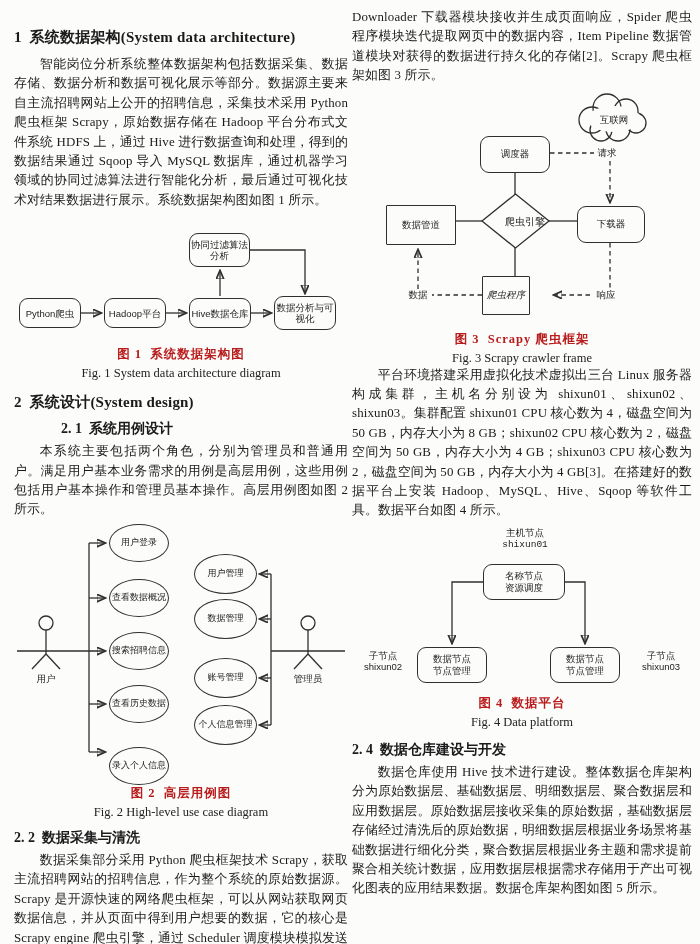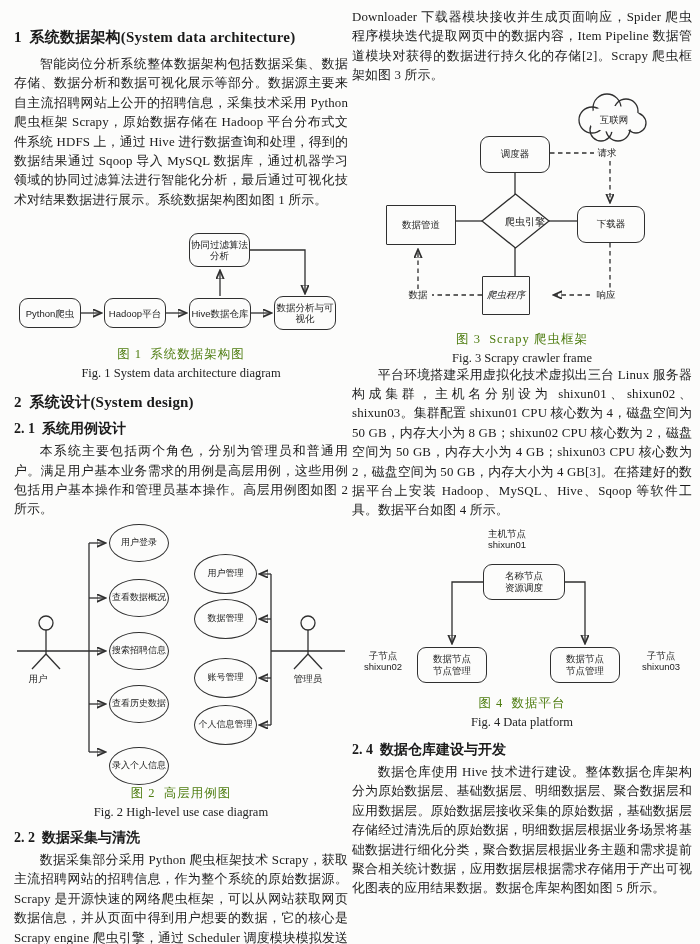--- a/index.html
+++ b/index.html
@@ -9,21 +9,21 @@
   .col-left{left:14px;top:28px;width:334px;}
   .col-right{left:352px;top:8px;width:340px;}
 
   .h1{font-size:15px;font-weight:700;white-space:pre-wrap;margin:0 0 8px 0;letter-spacing:.2px;}
   .h2{font-size:14px;font-weight:700;white-space:pre-wrap;margin:10px 0 4px 0;}
   .body-p{font-size:12.9px;line-height:19.4px;text-align:justify;margin:0;
           text-indent:2em;letter-spacing:.15px;}
   .body-p.no-indent{text-indent:0;}
 
   .figcap{text-align:center;white-space:pre-wrap;}
-  .cap-cn{font-size:12.5px;color:#4d7c0f;margin-top:6px;letter-spacing:1px;}
+  .cap-cn{font-size:12.5px;color:#b91c1c;margin-top:6px;letter-spacing:1px;font-weight:bold;}
   .cap-en{font-size:12.5px;color:#222;margin-top:3px;}
 
   .fig{position:relative;width:100%;}
   .fig svg{position:absolute;left:0;top:0;z-index:0;}
   .node{position:absolute;z-index:1;border:1.4px solid #2f2f2f;background:#fcfcfb;
         display:flex;align-items:center;justify-content:center;text-align:center;
         font-family:"Liberation Sans","DejaVu Sans",sans-serif;font-size:9.5px;
         line-height:11.5px;color:#222;white-space:pre-line;box-sizing:border-box;}
   .round{border-radius:9px;}
   .sharp{border-radius:1px;}
@@ -65,21 +65,21 @@
       <div class="node round" style="left:5px;top:72px;width:62px;height:30px;">Python爬虫</div>
       <div class="node round" style="left:90px;top:72px;width:62px;height:30px;">Hadoop平台</div>
       <div class="node round" style="left:175px;top:72px;width:62px;height:30px;">Hive数据仓库</div>
       <div class="node round" style="left:260px;top:70px;width:62px;height:34px;">数据分析与可
 视化</div>
     </div>
     <div class="figcap cap-cn">图 1  系统数据架构图</div>
     <div class="figcap cap-en">Fig. 1 System data architecture diagram</div>
 
     <div class="h1" style="margin-top:12px;">2  系统设计(System design)</div>
-    <div class="h2" style="margin-top:2px;">2. 1  系统用例设计</div>
+    <div class="h2" style="margin-top:2px;margin-left:47px;">2. 1  系统用例设计</div>
     <p class="body-p">本系统主要包括两个角色，分别为管理员和普通用户。满足用户基本业务需求的用例是高层用例，这些用例包括用户基本操作和管理员基本操作。高层用例图如图 2 所示。</p>
 
     <div class="fig" style="height:258px;margin-top:3px;">
       <svg width="334" height="258">
         <defs>
           <marker id="m2" markerWidth="8" markerHeight="8" refX="6.5" refY="3" orient="auto">
             <path d="M0,0 L7,3 L0,6 z" fill="#2f2f2f" stroke="none"></path>
           </marker>
         </defs>
 
@@ -116,21 +116,21 @@
       <div class="node ellipse" style="left:95px;top:56px;width:60px;height:38px;">查看数据概况</div>
       <div class="node ellipse" style="left:95px;top:109px;width:60px;height:38px;">搜索招聘信息</div>
       <div class="node ellipse" style="left:95px;top:162px;width:60px;height:38px;">查看历史数据</div>
       <div class="node ellipse" style="left:95px;top:224px;width:60px;height:38px;">录入个人信息</div>
 
       <div class="node ellipse" style="left:180px;top:31px;width:63px;height:40px;">用户管理</div>
       <div class="node ellipse" style="left:180px;top:76px;width:63px;height:40px;">数据管理</div>
       <div class="node ellipse" style="left:180px;top:135px;width:63px;height:40px;">账号管理</div>
       <div class="node ellipse" style="left:180px;top:182px;width:63px;height:40px;">个人信息管理</div>
 
-      <div class="flabel" style="left:4px;top:150px;width:40px;text-align:center;">用户</div>
+      <div class="flabel" style="left:12px;top:150px;width:40px;text-align:center;">用户</div>
       <div class="flabel" style="left:271px;top:150px;width:46px;">管理员</div>
     </div>
     <div class="figcap cap-cn" style="margin-top:4px;">图 2  高层用例图</div>
     <div class="figcap cap-en">Fig. 2 High-level use case diagram</div>
 
     <div class="h2" style="margin-top:9px;">2. 2  数据采集与清洗</div>
     <p class="body-p">数据采集部分采用 Python 爬虫框架技术 Scrapy，获取主流招聘网站的招聘信息，作为整个系统的原始数据源。Scrapy 是开源快速的网络爬虫框架，可以从网站获取网页数据信息，并从页面中得到用户想要的数据，它的核心是 Scrapy engine 爬虫引擎，通过 Scheduler 调度模块模拟发送 HTTP 请求、</p>
   </div>
 
   <div class="col col-right">
@@ -189,21 +189,21 @@
     <div class="fig" style="height:162px;margin-top:6px;">
       <svg width="340" height="162">
         <defs>
           <marker id="m4" markerWidth="8" markerHeight="8" refX="6.5" refY="3" orient="auto">
             <path d="M0,0 L7,3 L0,6 z" fill="#2f2f2f" stroke="none"></path>
           </marker>
         </defs>
         <polyline points="131,55 100,55 100,116" marker-end="url(#m4)"></polyline>
         <polyline points="201,55 233,55 233,116" marker-end="url(#m4)"></polyline>
       </svg>
-      <div class="flabel" style="left:125px;top:1px;width:60px;">主机节点
+      <div class="flabel" style="left:143px;top:1px;width:60px;font-family:Liberation Mono, monospace;">主机节点
 shixun01</div>
       <div class="node round" style="left:131px;top:37px;width:82px;height:36px;">名称节点
 资源调度</div>
       <div class="node round" style="left:65px;top:120px;width:70px;height:36px;">数据节点
 节点管理</div>
       <div class="node round" style="left:198px;top:120px;width:70px;height:36px;">数据节点
 节点管理</div>
       <div class="flabel" style="left:4px;top:123px;width:54px;">子节点
 shixun02</div>
       <div class="flabel" style="left:282px;top:123px;width:54px;">子节点

